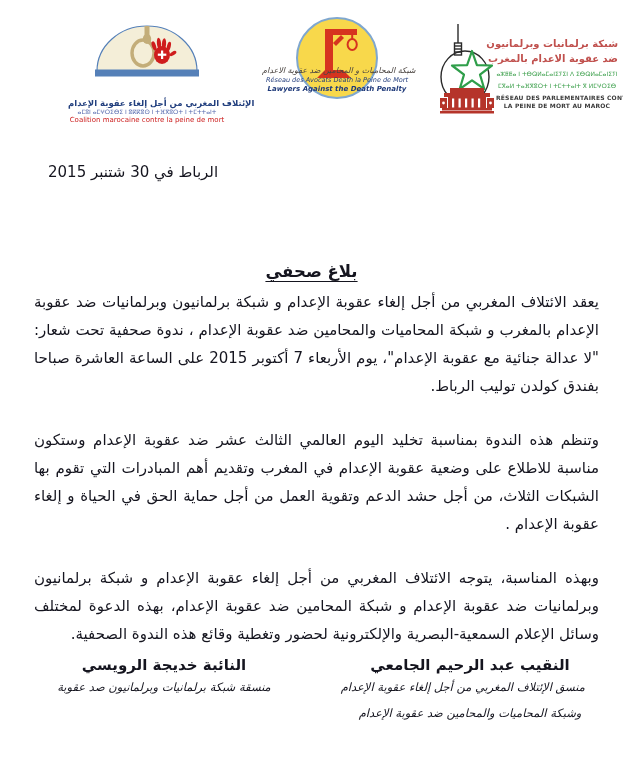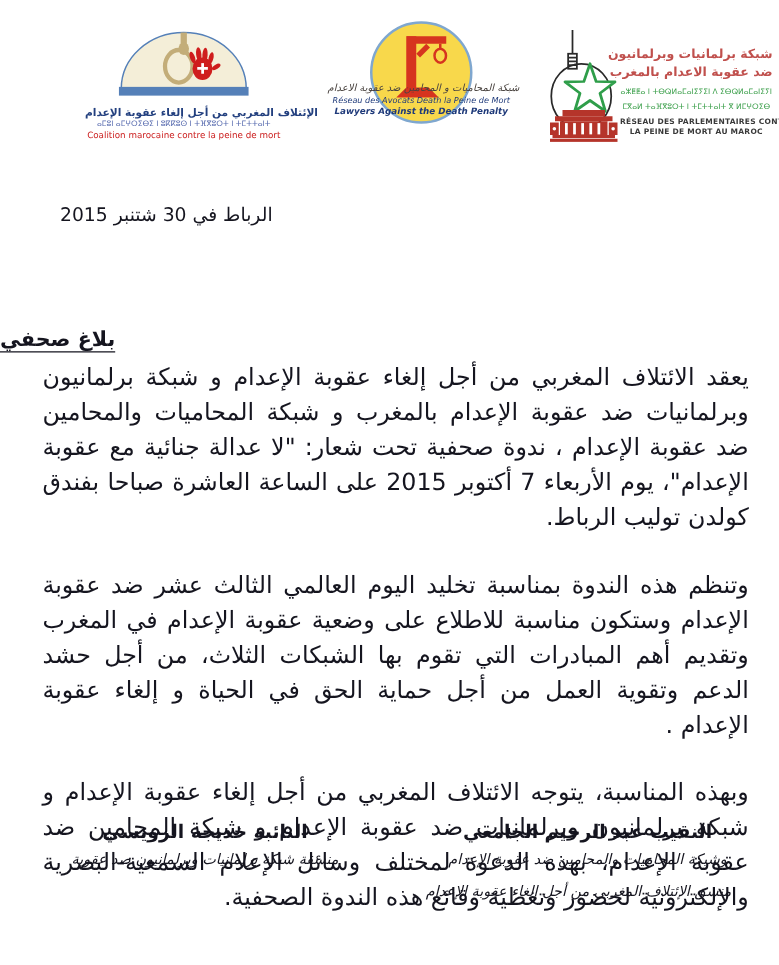--- a/index.html
+++ b/index.html
@@ -4,21 +4,21 @@
 <style>
   html,body{margin:0;padding:0;background:#ffffff;}
   .page{
     position:relative;width:623px;height:772px;background:#ffffff;overflow:hidden;
     font-family:"DejaVu Sans",sans-serif;color:#1b1b24;
   }
   
   .logo{position:absolute;text-align:center;}
   .logo-coalition{left:68px;top:22px;width:158px;}
   .logo-coalition svg{display:block;margin:0 auto;}
-  .l1-ar{font-size:8.5px;font-weight:bold;color:#23407f;line-height:10px;margin-top:6px;white-space:nowrap;}
+  .l1-ar{font-size:8.5px;font-weight:bold;color:#23407f;line-height:10px;margin-top:18px;white-space:nowrap;}
   .l1-tf{font-size:6px;color:#5a6db0;line-height:8px;white-space:nowrap;}
   .l1-fr{font-size:7px;font-weight:normal;color:#cc2020;line-height:9px;white-space:nowrap;}
 
   .logo-lawyers{left:262px;top:16px;width:150px;}
   .logo-lawyers svg{display:block;margin:0 auto;}
   .l2-text{position:absolute;left:0;top:50px;width:150px;text-align:center;font-style:italic;}
   .l2-ar{font-size:8px;color:#4a4440;line-height:10px;white-space:nowrap;}
   .l2-fr{font-size:6.5px;color:#1f3a7a;line-height:9px;white-space:nowrap;}
   .l2-en{font-size:7px;font-weight:bold;color:#1f3a7a;line-height:9px;white-space:nowrap;}
 
@@ -29,29 +29,29 @@
   .l3-tf{font-size:6px;color:#3fa14e;line-height:8px;margin-top:4px;white-space:nowrap;}
   .l3-fr{font-size:6px;font-weight:bold;color:#3a3a3a;line-height:8px;letter-spacing:.2px;white-space:nowrap;}
   .l3-fr.first{margin-top:4px;}
 
   
   .dateline{
     position:absolute;left:48px;top:163px;font-size:15px;direction:rtl;
     color:#15151f;white-space:nowrap;
   }
   .title{
-    position:absolute;left:0;top:247px;width:100%;margin:0;
+    position:absolute;left:0;top:247px;width:100%;text-align:center;margin:0;
   }
   .title span{
     font-size:16.5px;font-weight:bold;direction:rtl;color:#15151f;
     text-decoration:underline;text-underline-offset:4px;
   }
   .doc-body{
     position:absolute;left:34px;right:24px;top:288px;
-    direction:rtl;text-align:justify;font-size:19px;line-height:28px;color:#15151f;
+    direction:rtl;text-align:justify;font-size:15px;line-height:28px;color:#15151f;
   }
   .doc-body p{margin:0 0 26px 0;}
 
   
   .sig{position:absolute;text-align:center;direction:rtl;color:#15151f;}
   .sig-right{left:355px;top:656px;width:230px;}
   .sig-left{left:52px;top:656px;width:224px;}
   .sig-name{font-size:15px;font-weight:bold;white-space:nowrap;}
   .sig-role{font-size:11.5px;line-height:26px;white-space:nowrap;font-style:italic;}
 </style>
@@ -149,22 +149,22 @@
   <h1 class="title"><span>بلاغ صحفي</span></h1>
 
   <div class="doc-body">
     <p>يعقد الائتلاف المغربي من أجل إلغاء عقوبة الإعدام و شبكة برلمانيون وبرلمانيات  ضد عقوبة الإعدام بالمغرب و شبكة المحاميات والمحامين ضد عقوبة الإعدام ، ندوة صحفية  تحت شعار: "لا عدالة جنائية مع عقوبة الإعدام"، يوم الأربعاء 7 أكتوبر 2015 على الساعة العاشرة صباحا بفندق كولدن توليب الرباط.</p>
     <p>وتنظم هذه الندوة بمناسبة تخليد اليوم العالمي الثالث عشر ضد عقوبة الإعدام وستكون مناسبة للاطلاع على وضعية عقوبة الإعدام في المغرب وتقديم أهم المبادرات التي تقوم بها الشبكات الثلاث، من أجل حشد الدعم وتقوية العمل  من أجل حماية الحق في الحياة و إلغاء عقوبة الإعدام .</p>
     <p>وبهذه المناسبة، يتوجه الائتلاف المغربي من أجل إلغاء عقوبة الإعدام و شبكة برلمانيون وبرلمانيات ضد عقوبة الإعدام و شبكة المحامين ضد عقوبة الإعدام، بهذه الدعوة لمختلف وسائل الإعلام السمعية-البصرية والإلكترونية لحضور وتغطية وقائع هذه الندوة الصحفية.</p>
   </div>
 
   <div class="sig sig-right">
     <div class="sig-name">النقيب عبد الرحيم الجامعي</div>
+    <div class="sig-role">منسق الإئتلاف المغربي من أجل إلغاء عقوبة الإعدام</div>
     <div class="sig-role">وشبكة المحاميات والمحامين ضد عقوبة الإعدام</div>
-    <div class="sig-role">منسق الإئتلاف المغربي من أجل إلغاء عقوبة الإعدام</div>
   </div>
 
   <div class="sig sig-left">
     <div class="sig-name">النائبة خديجة الرويسي</div>
     <div class="sig-role">منسقة شبكة برلمانيات وبرلمانيون صد عقوبة</div>
   </div>
 
 </div>
 
 </body></html>

